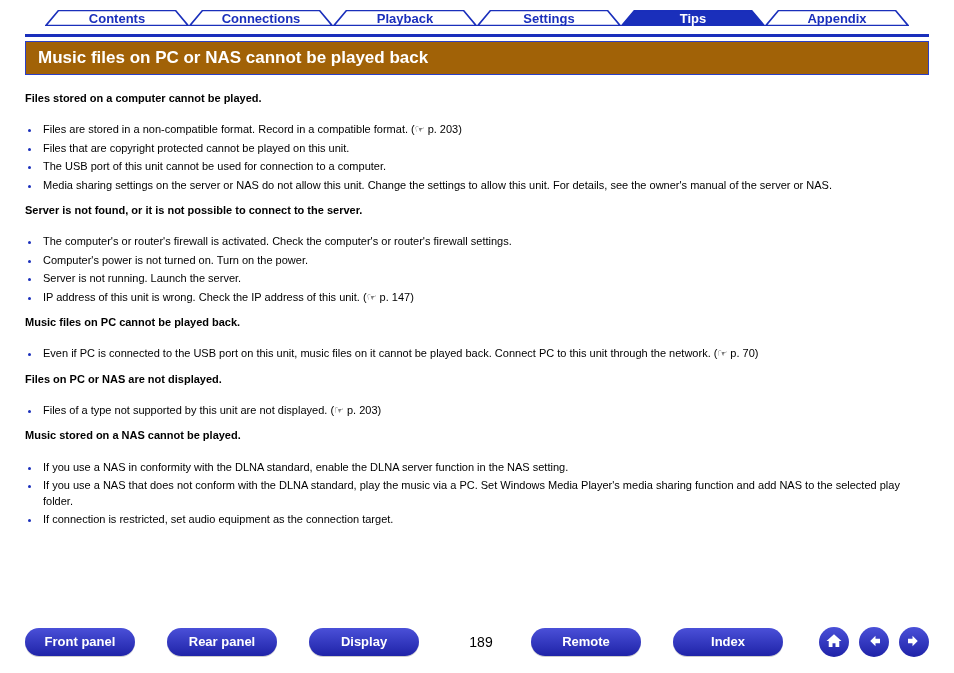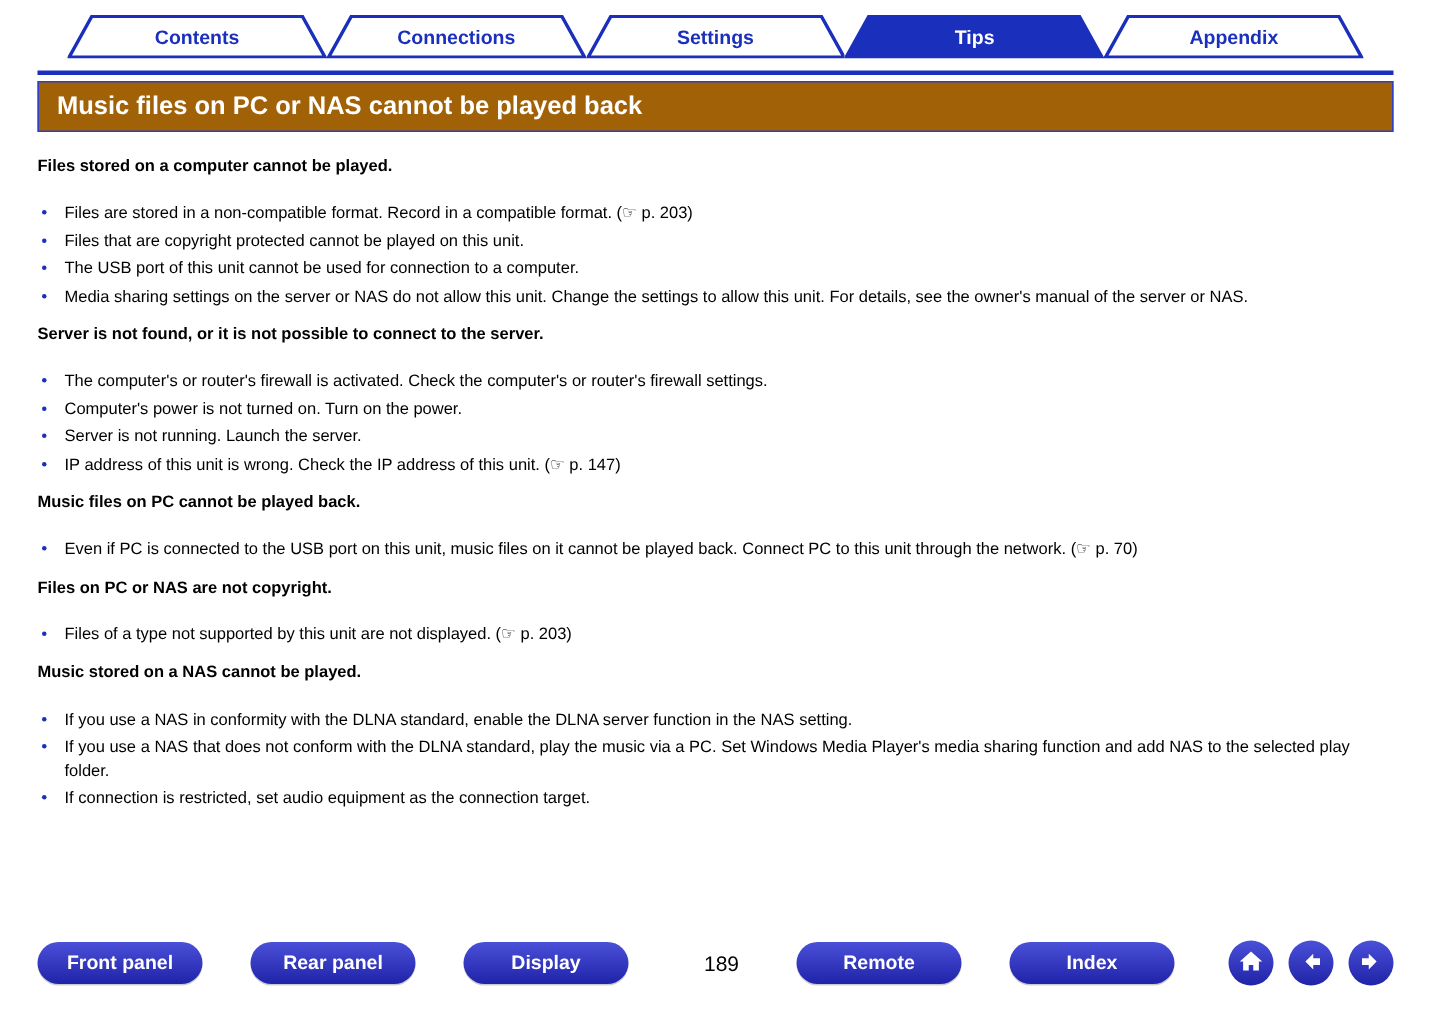--- a/index.html
+++ b/index.html
@@ -18,21 +18,21 @@
   
   .top-tabs {
     display: flex;
     justify-content: space-between;
     gap: 0;
     margin: 0 20px 8px 20px;
   }
   .tab {
     flex: 1 1 0;
     position: relative;
-    height: 29px;
+    height: 16px;
     cursor: pointer;
   }
   .tab svg { position: absolute; inset: 0; width: 100%; height: 100%; }
   .tab .lbl {
     position: absolute;
     inset: 0;
     display: flex;
     align-items: center;
     justify-content: center;
     font-weight: bold;
@@ -121,20 +121,26 @@
   <div class="tab">
     <svg viewBox="0 0 150 28" preserveAspectRatio="none">
         <path d="M14 1 H136 L149 27 H1 Z" fill="#fff" stroke="#1a2fbb" stroke-width="2"></path>
       </svg>
     <span class="lbl">Connections</span>
   </div>
   <div class="tab">
     <svg viewBox="0 0 150 28" preserveAspectRatio="none">
         <path d="M14 1 H136 L149 27 H1 Z" fill="#fff" stroke="#1a2fbb" stroke-width="2"></path>
       </svg>
+    <span class="lbl">Playback</span>
+  </div>
+  <div class="tab">
+    <svg viewBox="0 0 150 28" preserveAspectRatio="none">
+        <path d="M14 1 H136 L149 27 H1 Z" fill="#fff" stroke="#1a2fbb" stroke-width="2"></path>
+      </svg>
     <span class="lbl">Settings</span>
   </div>
   <div class="tab active">
     <svg viewBox="0 0 150 28" preserveAspectRatio="none">
         <path d="M14 1 H136 L149 27 H1 Z" fill="#1a2fbb" stroke="#1a2fbb" stroke-width="2"></path>
       </svg>
     <span class="lbl">Tips</span>
   </div>
   <div class="tab">
     <svg viewBox="0 0 150 28" preserveAspectRatio="none">
@@ -162,21 +168,21 @@
       <li>Computer's power is not turned on. Turn on the power.</li>
       <li>Server is not running. Launch the server.</li>
       <li>IP address of this unit is wrong. Check the IP address of this unit.  (☞ p. 147)</li>
     </ul>
 
     <div class="sec-h">Music files on PC cannot be played back.</div>
     <ul class="bl">
       <li>Even if PC is connected to the USB port on this unit, music files on it cannot be played back. Connect PC to this unit through the network.  (☞ p. 70)</li>
     </ul>
 
-    <div class="sec-h">Files on PC or NAS are not copyright.</div>
+    <div class="sec-h">Files on PC or NAS are not displayed.</div>
     <ul class="bl">
       <li>Files of a type not supported by this unit are not displayed.  (☞ p. 203)</li>
     </ul>
 
     <div class="sec-h">Music stored on a NAS cannot be played.</div>
     <ul class="bl">
       <li>If you use a NAS in conformity with the DLNA standard, enable the DLNA server function in the NAS setting.</li>
       <li>If you use a NAS that does not conform with the DLNA standard, play the music via a PC. Set Windows Media Player's media sharing function and add NAS to the selected play folder.</li>
       <li>If connection is restricted, set audio equipment as the connection target.</li>
     </ul>

